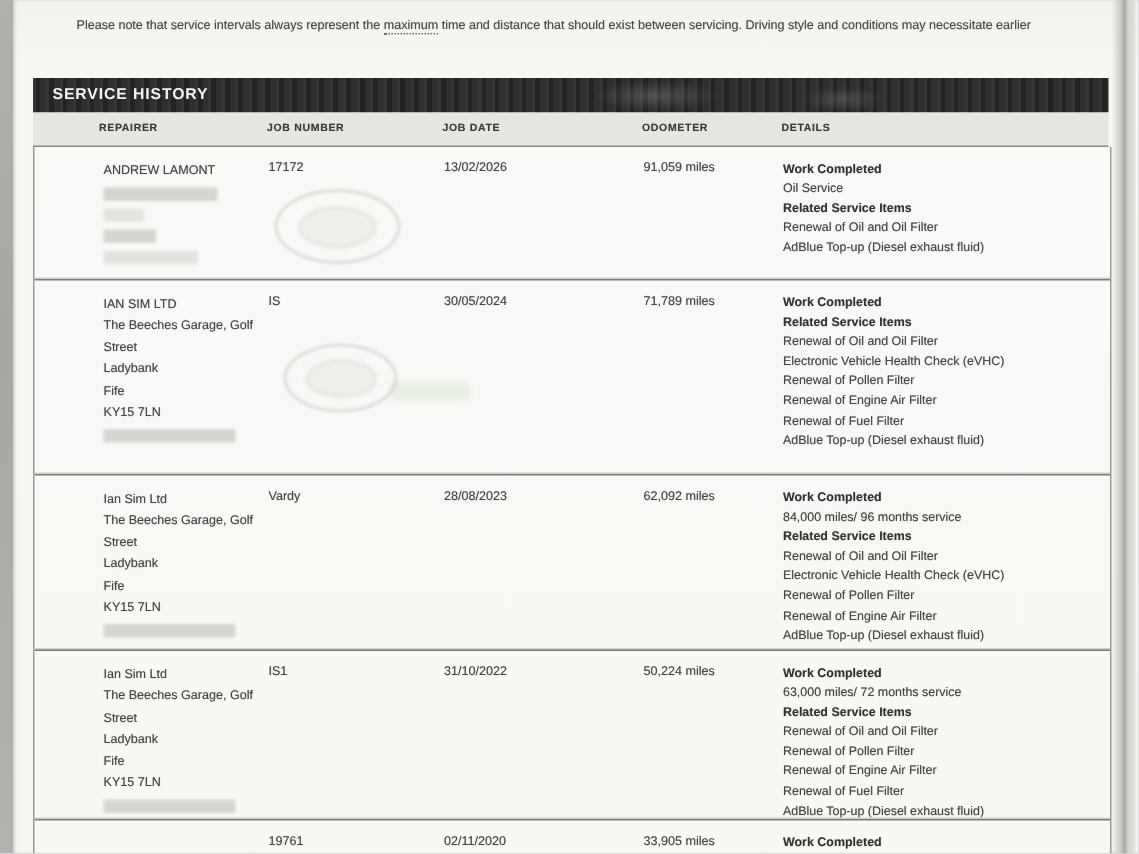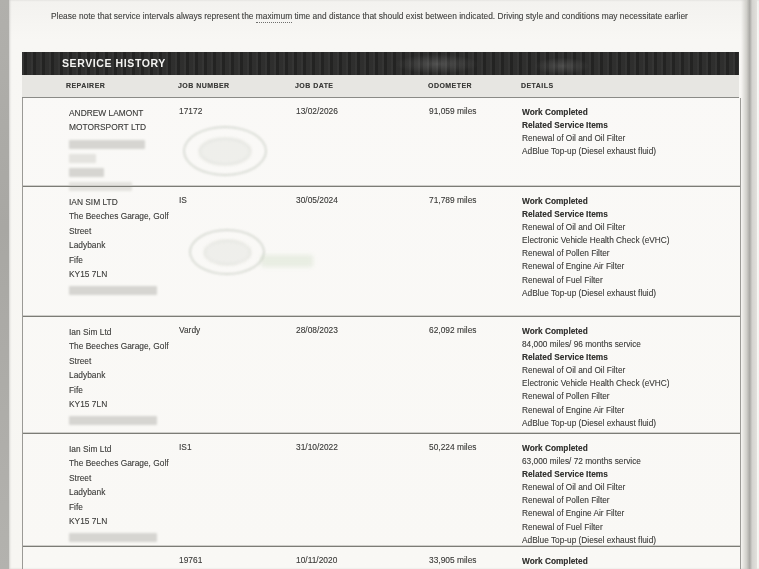--- a/index.html
+++ b/index.html
@@ -29,21 +29,21 @@
   .bar{
     position:absolute;left:13px;top:52px;width:717px;height:23px;
     background:
       radial-gradient(60px 14px at 415px 12px,rgba(255,255,255,.16),rgba(255,255,255,0) 70%),
       radial-gradient(40px 12px at 540px 14px,rgba(255,255,255,.14),rgba(255,255,255,0) 70%),
       repeating-linear-gradient(90deg,rgba(255,255,255,.06) 0 2px,rgba(0,0,0,.12) 2px 5px,rgba(255,255,255,.03) 5px 9px),
       #282827;
     color:#f3f3f1;font-size:10.5px;font-weight:bold;letter-spacing:.6px;
     line-height:23px;
   }
-  .bar span{padding-left:40px;}
+  .bar span{padding-left:13px;}
   .colhead{
     position:absolute;left:13px;top:75px;width:717px;height:22px;
     background:#e7e6e2;border-bottom:1px solid #8b8b87;
     font-size:7px;font-weight:bold;color:#3c3c3a;letter-spacing:.45px;
   }
   .colhead .c{position:absolute;top:7px;text-shadow:0 0 .5px rgba(70,70,68,.5);}
   .tbody{
     position:absolute;left:13px;top:98px;width:719px;height:471px;
     border-left:1px solid #9b9a96;border-right:1px solid #9b9a96;
     box-sizing:border-box;overflow:hidden;background:rgba(255,255,255,.25);
@@ -72,50 +72,50 @@
     background:rgba(150,160,135,.10);filter:blur(1px);
   }
   .smudge{position:absolute;background:rgba(150,185,130,.17);filter:blur(2px);border-radius:2px;}
 </style>
 </head>
 <body>
 
 <div class="page">
 
   <div class="intro">
-    <span>Please note that service intervals always represent the </span><span class="u">maximum</span><span> time and distance that should exist between indicated. Driving style and conditions may necessitate earlier</span><br>
+    <span>Please note that service intervals always represent the </span><span class="u">maximum</span><span> time and distance that should exist between servicing. Driving style and conditions may necessitate earlier</span><br>
   </div>
 
   <div class="bar">
     <span>SERVICE HISTORY</span>
   </div>
 
   <div class="colhead">
     <span class="c" style="left:44px">REPAIRER</span>
     <span class="c" style="left:156px">JOB NUMBER</span>
     <span class="c" style="left:273px">JOB DATE</span>
     <span class="c" style="left:406px">ODOMETER</span>
     <span class="c" style="left:499px">DETAILS</span>
   </div>
 
   <div class="tbody" id="tbody">
       <div class="row" style="height: 88px;">
         <div class="cell c-rep">
           <div>ANDREW LAMONT</div>
-          <div>MOTORSPORT LTD</div>
           <div class="redbar d2" style="width: 76px;"></div>
           <div class="redbar d1" style="width: 27px;"></div>
           <div class="redbar d2" style="width: 35px;"></div>
           <div class="redbar d1" style="width: 63px;"></div>
         </div>
         <div class="cell c-job">17172</div>
         <div class="cell c-date">13/02/2026</div>
         <div class="cell c-odo">91,059 miles</div>
         <div class="cell c-det">
           <div class="b">Work Completed</div>
+          <div>Oil Service</div>
           <div class="b">Related Service Items</div>
           <div>Renewal of Oil and Oil Filter</div>
           <div>AdBlue Top-up (Diesel exhaust fluid)</div>
         </div>
         <div class="stamp" style="left: 160px; top: 28px; width: 80px; height: 46px;"></div>
       </div>
       <div class="row" style="height: 130px;">
         <div class="cell c-rep">
           <div>IAN SIM LTD</div>
           <div>The Beeches Garage, Golf</div>
@@ -184,21 +184,21 @@
           <div class="b">Related Service Items</div>
           <div>Renewal of Oil and Oil Filter</div>
           <div>Renewal of Pollen Filter</div>
           <div>Renewal of Engine Air Filter</div>
           <div>Renewal of Fuel Filter</div>
           <div>AdBlue Top-up (Diesel exhaust fluid)</div>
         </div>
       </div>
       <div class="row" style="height: 120px;">
         <div class="cell c-job">19761</div>
-        <div class="cell c-date">10/11/2020</div>
+        <div class="cell c-date">02/11/2020</div>
         <div class="cell c-odo">33,905 miles</div>
         <div class="cell c-det">
           <div class="b">Work Completed</div>
         </div>
       </div>
     </div>
 
   <div class="curl"></div>
 </div>
 

